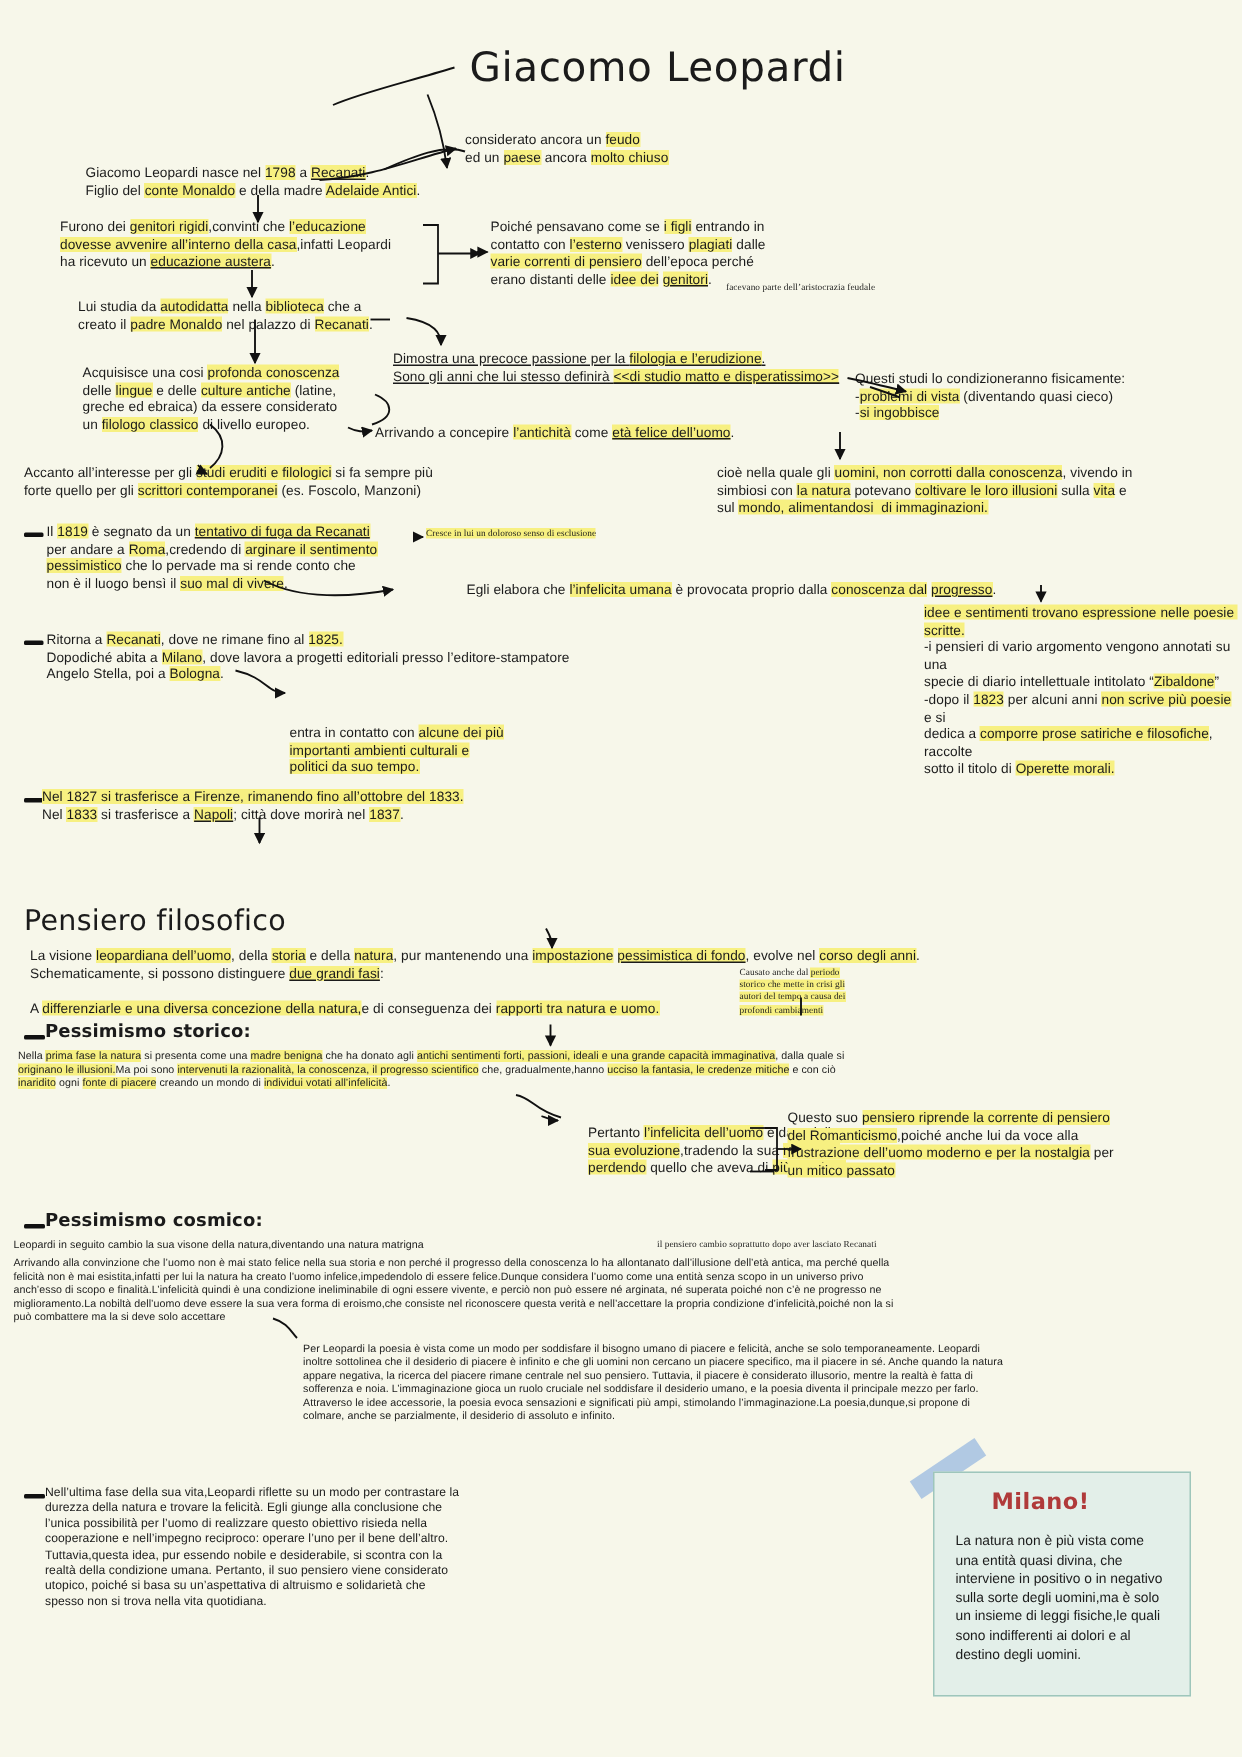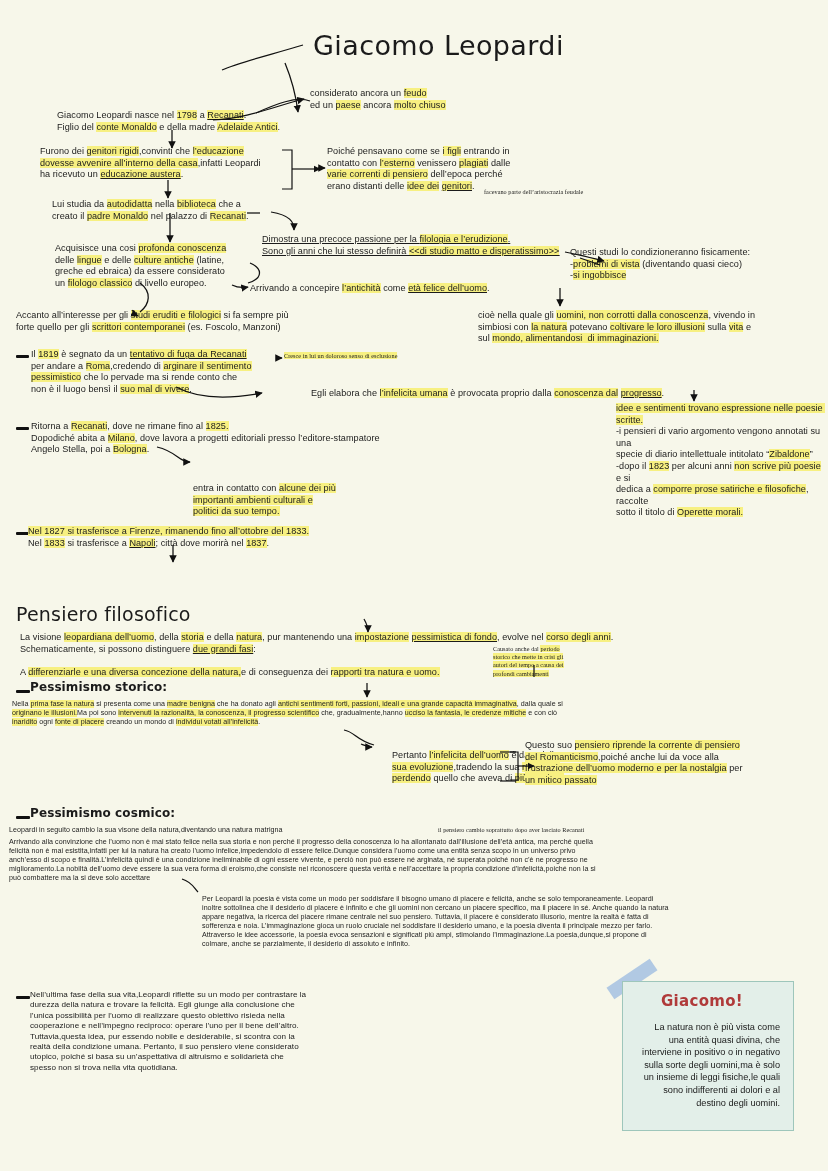--- a/index.html
+++ b/index.html
@@ -140,22 +140,22 @@
 durezza della natura e trovare la felicità. Egli giunge alla conclusione che
 l’unica possibilità per l’uomo di realizzare questo obiettivo risieda nella
 cooperazione e nell’impegno reciproco: operare l’uno per il bene dell’altro.
 Tuttavia,questa idea, pur essendo nobile e desiderabile, si scontra con la
 realtà della condizione umana. Pertanto, il suo pensiero viene considerato
 utopico, poiché si basa su un’aspettativa di altruismo e solidarietà che
 spesso non si trova nella vita quotidiana.</div>
 
   <div class="tape" style="left:606px;top:972px;width:52px;height:14px;"></div>
   <div class="rbox" style="left:622px;top:981px;width:170px;height:148px;"></div>
-  <div class="rtitle" style="left:661px;top:992px;">Giacomo!</div>
-  <div class="rbody" style="left:637px;top:1021px;width:143px;text-align:right;">La natura non è più vista come una entità quasi divina, che interviene in positivo o in negativo sulla sorte degli uomini,ma è solo un insieme di leggi fisiche,le quali sono indifferenti ai dolori e al destino degli uomini.</div>
+  <div class="rtitle" style="left:661px;top:992px;">Milano!</div>
+  <div class="rbody" style="left:637px;top:1021px;width:143px;">La natura non è più vista come una entità quasi divina, che interviene in positivo o in negativo sulla sorte degli uomini,ma è solo un insieme di leggi fisiche,le quali sono indifferenti ai dolori e al destino degli uomini.</div>
 
   <svg class="ov" viewBox="0 0 828 1171">
     <defs>
       <marker id="ah" markerWidth="7" markerHeight="7" refX="5.4" refY="3" orient="auto">
         <path d="M0,0 L6,3 L0,6 z" fill="#111"></path>
       </marker>
     </defs>
     <g fill="none" stroke="#111" stroke-width="1.25" marker-end="url(#ah)">
       <path d="M303,45 C270,55 240,62 222,70" marker-end="none"></path>
       <path d="M285,63 C292,80 296,96 298,112"></path>

